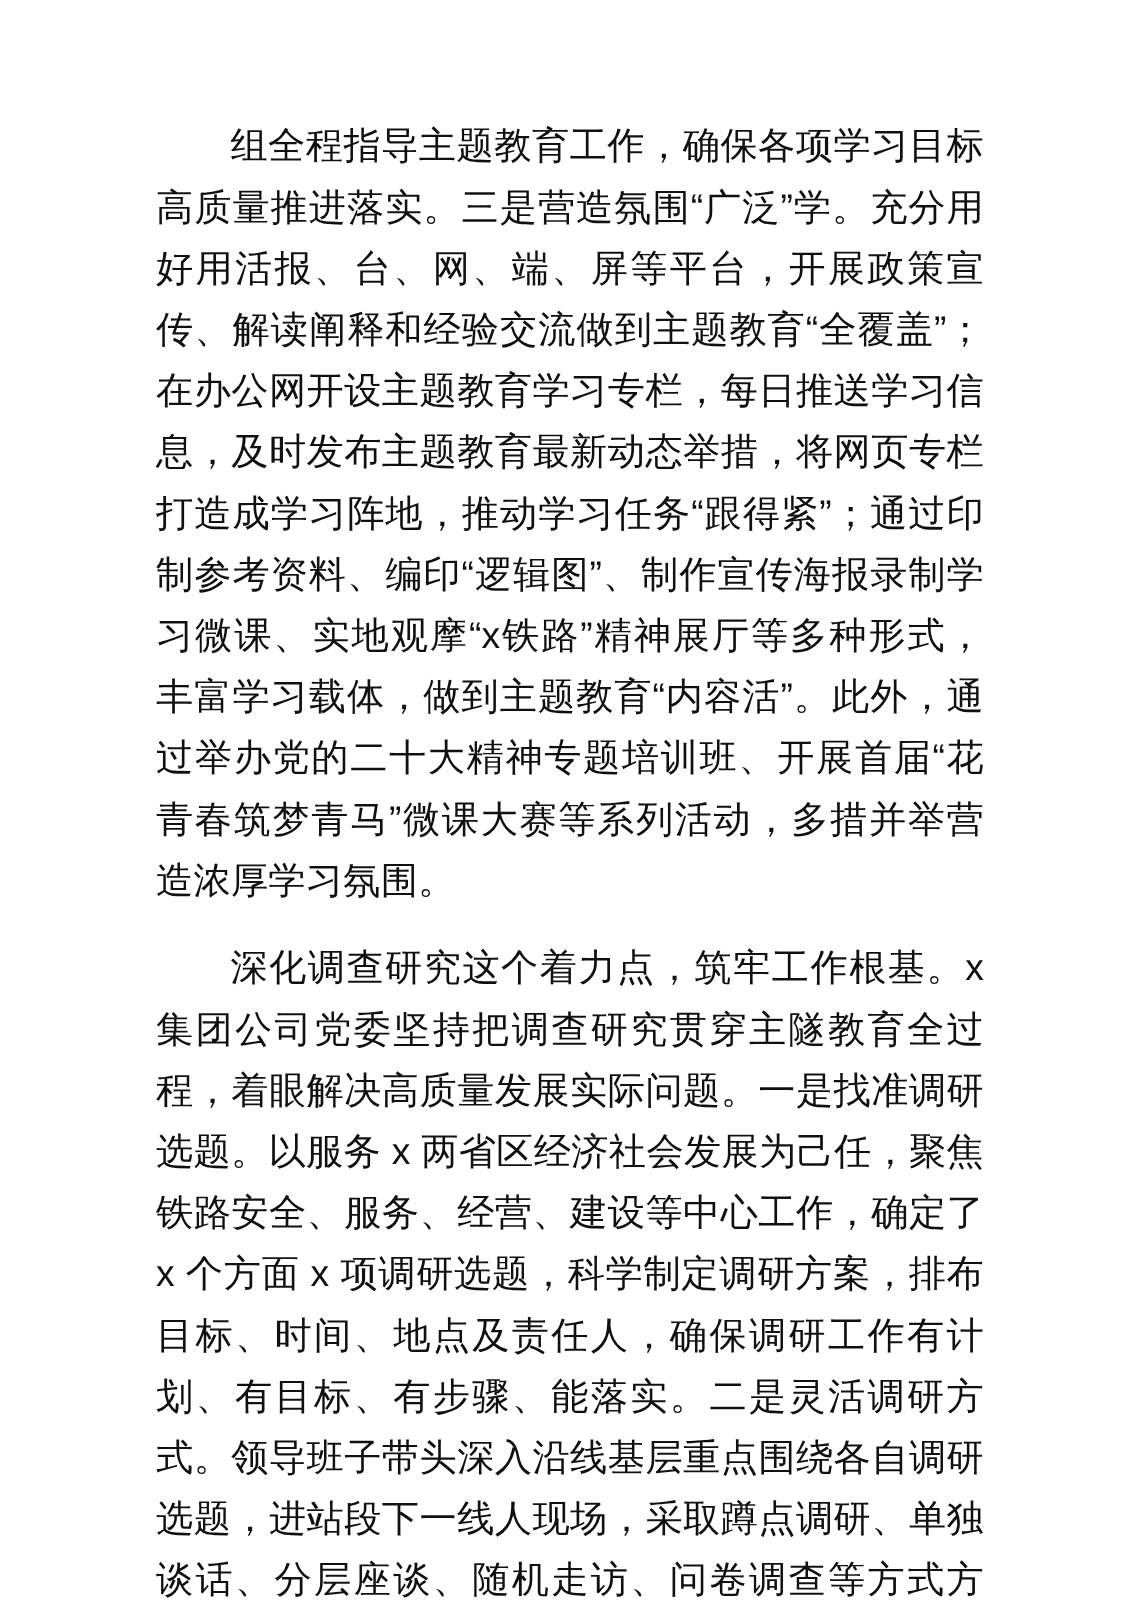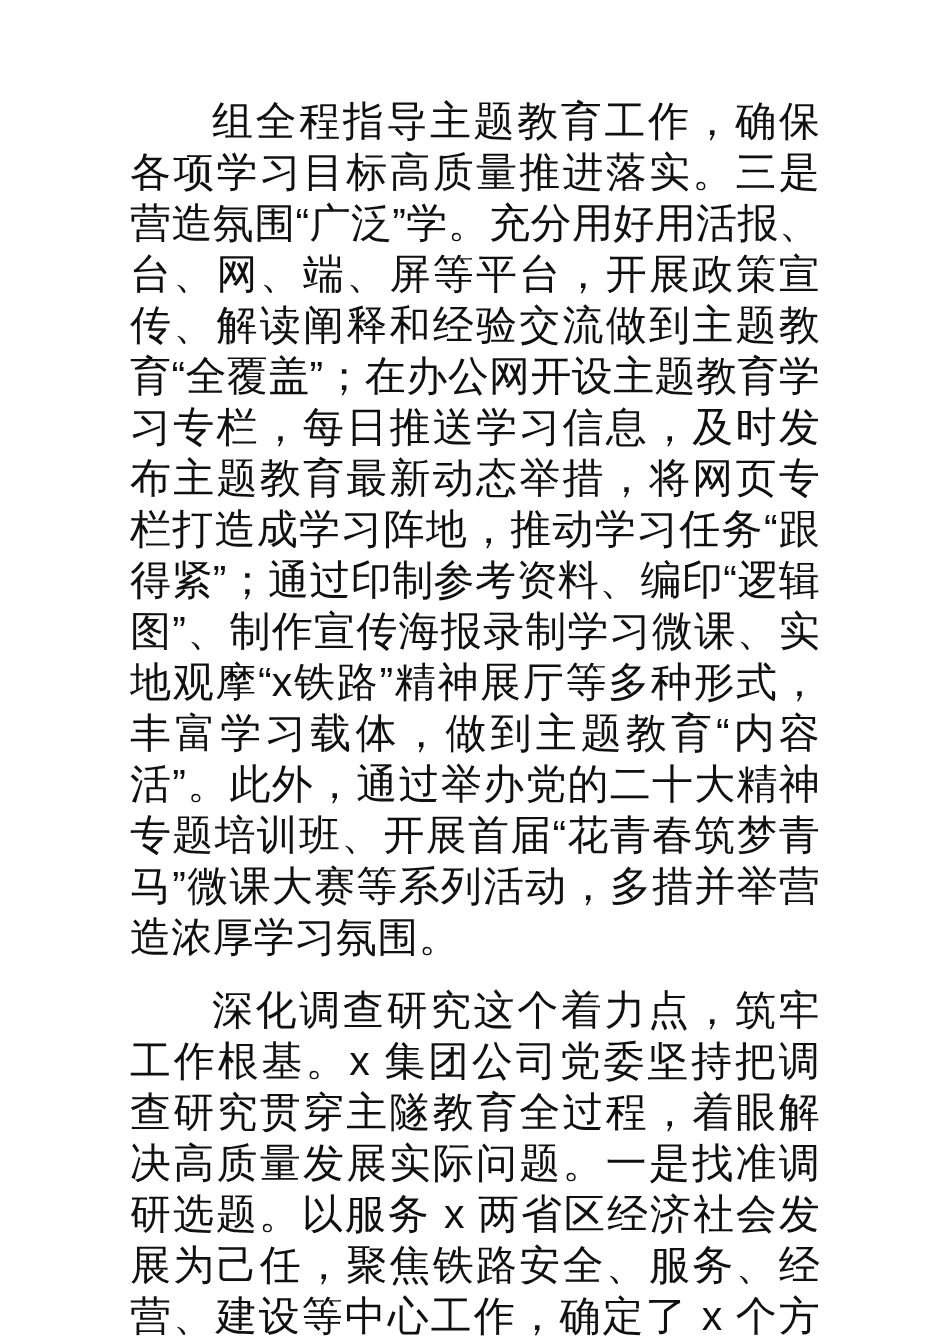--- a/index.html
+++ b/index.html
@@ -19,21 +19,21 @@
     width: 950px;
     height: 1344px;
     padding: 96px 130px 60px 130px;
     background: #ffffff;
   }
   .doc-body {
     width: 100%;
   }
   .para {
     margin: 0 0 22px 0;
-    font-size: 41px;
+    font-size: 31px;
     line-height: 51px;
     text-align: justify;
     text-justify: inter-ideograph;
     text-indent: 2em;
     letter-spacing: 0.2px;
     font-weight: 400;
     color: #101010;
     word-break: break-all;
   }
   .para:last-child {

